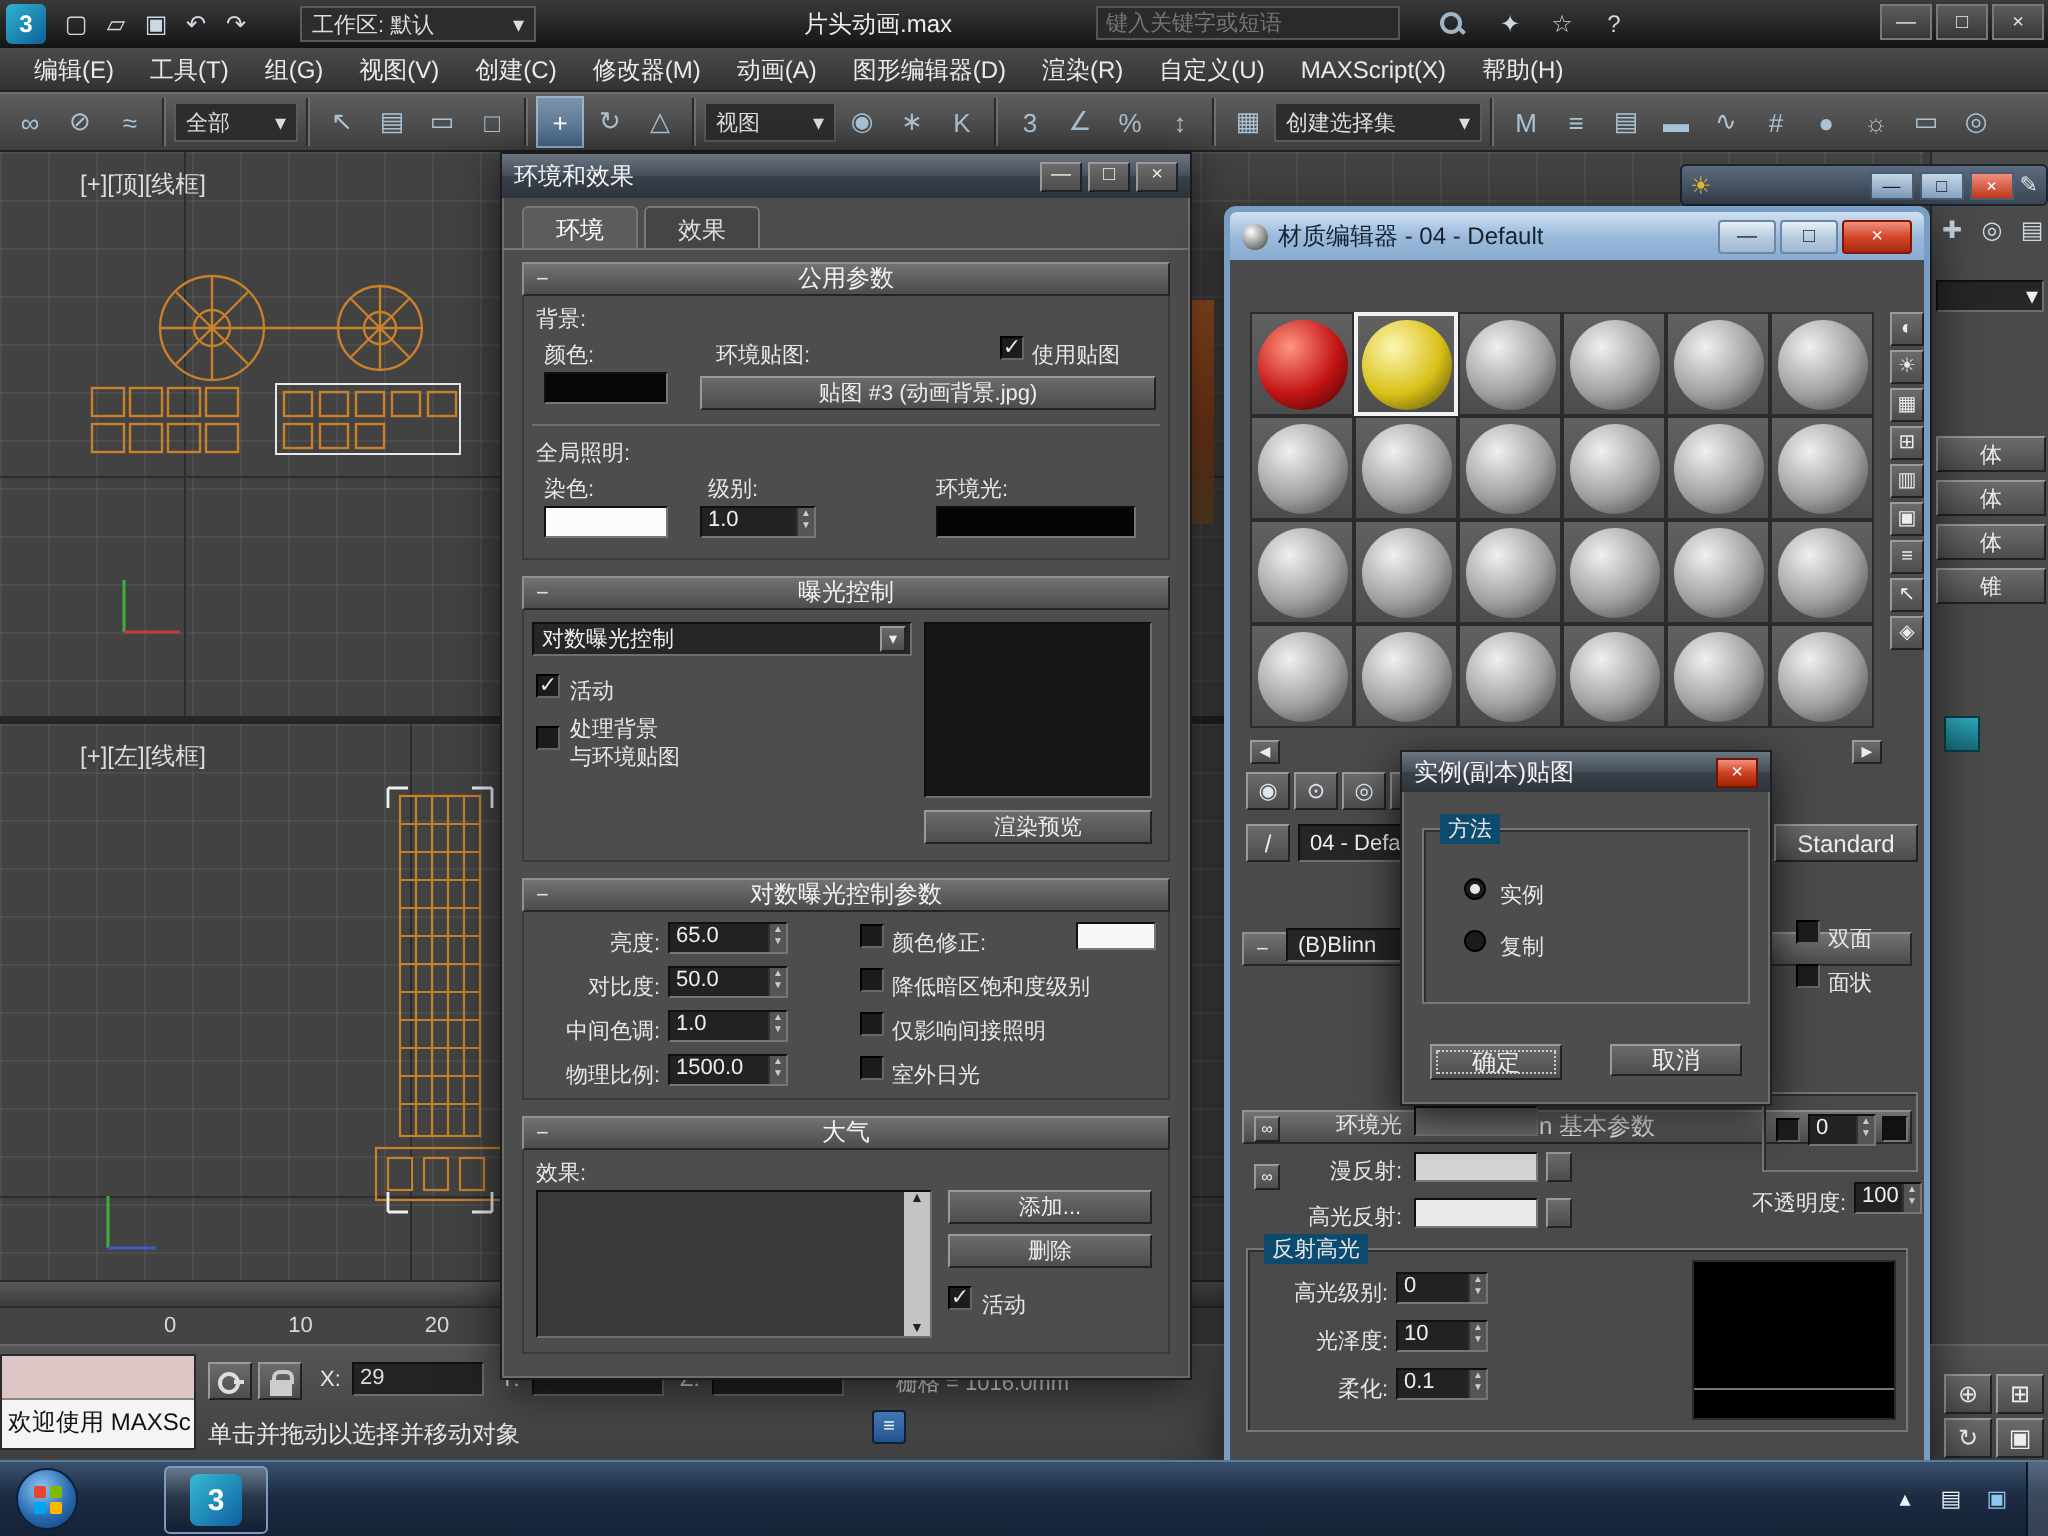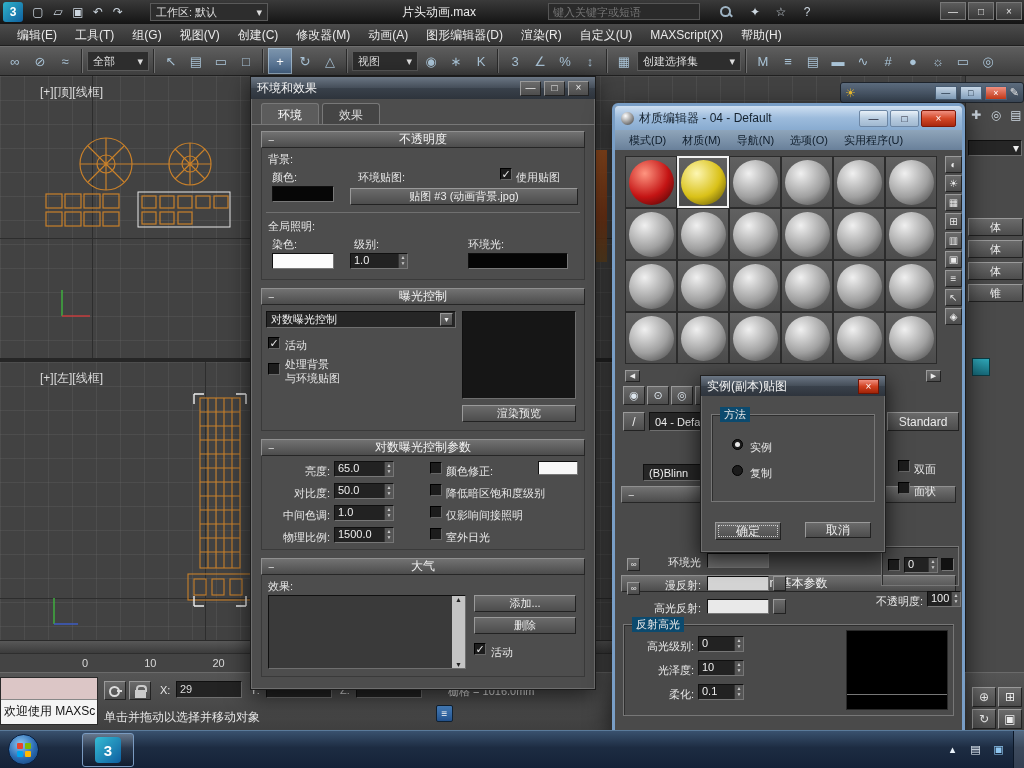--- a/index.html
+++ b/index.html
@@ -372,21 +372,21 @@
   </div>
   <div id="env-tabs">
     <span class="tab active">环境</span>
     <span class="tab">效果</span>
   </div>
   <div id="env-content">
 
     <div class="rollout">
       <div class="ro-head">
             <span class="minus">−</span>
-            <span>不透明度</span>
+            <span>公用参数</span>
           </div>
       <div class="ro-body" style="height:132px;">
         <span class="lbl" style="left:6px;top:4px;">背景:</span>
         <span class="lbl" style="left:10px;top:22px;">颜色:</span>
         <div class="swatch abs" style="left:10px;top:38px;width:62px;height:16px;background:#060606;"></div>
         <span class="lbl" style="left:96px;top:22px;">环境贴图:</span>
         <span class="cb on abs" style="left:238px;top:20px;"></span>
         <span class="lbl" style="left:254px;top:22px;">使用贴图</span>
         <button class="btn abs" style="left:88px;top:40px;width:228px;height:17px;font-size:11px;">贴图 #3 (动画背景.jpg)</button>
         <div class="sepline" style="left:4px;top:64px;width:314px;"></div>
@@ -500,27 +500,20 @@
 
 <div id="mat-editor">
   <div id="mat-title">
     <span style="width:13px;height:13px;border-radius:50%;background:radial-gradient(circle at 35% 30%,#fff,#888 60%,#333);margin-right:5px;"></span>
     <span>材质编辑器 - 04 - Default</span>
     <span style="flex:1"></span>
     <span class="aerobtn">—</span>
     <span class="aerobtn">□</span>
     <span class="aerobtn close">×</span>
   </div>
-  <div id="mat-menu">
-        <span>模式(D)</span>
-        <span>材质(M)</span>
-        <span>导航(N)</span>
-        <span>选项(O)</span>
-        <span>实用程序(U)</span>
-      </div>
   <div id="sample-grid">
         <div class="slot">
           <div class="sphere" style="background: radial-gradient(circle at 35% 30%, rgb(255, 149, 128), rgb(196, 20, 20) 55%, rgb(66, 4, 4) 96%);"></div>
         </div>
         <div class="slot sel">
           <div class="sphere" style="background: radial-gradient(circle at 35% 30%, rgb(253, 246, 178), rgb(217, 193, 24) 55%, rgb(87, 77, 8) 96%);"></div>
         </div>
         <div class="slot">
           <div class="sphere" style="background: radial-gradient(circle at 35% 30%, rgb(240, 240, 240), rgb(160, 160, 160) 55%, rgb(66, 66, 66) 96%);"></div>
         </div>

